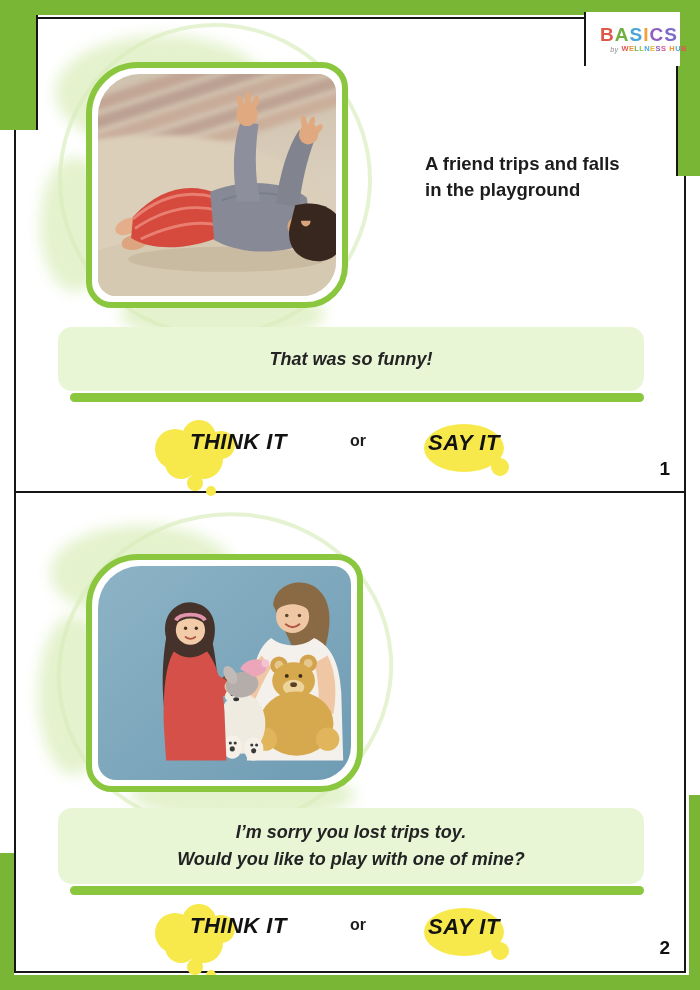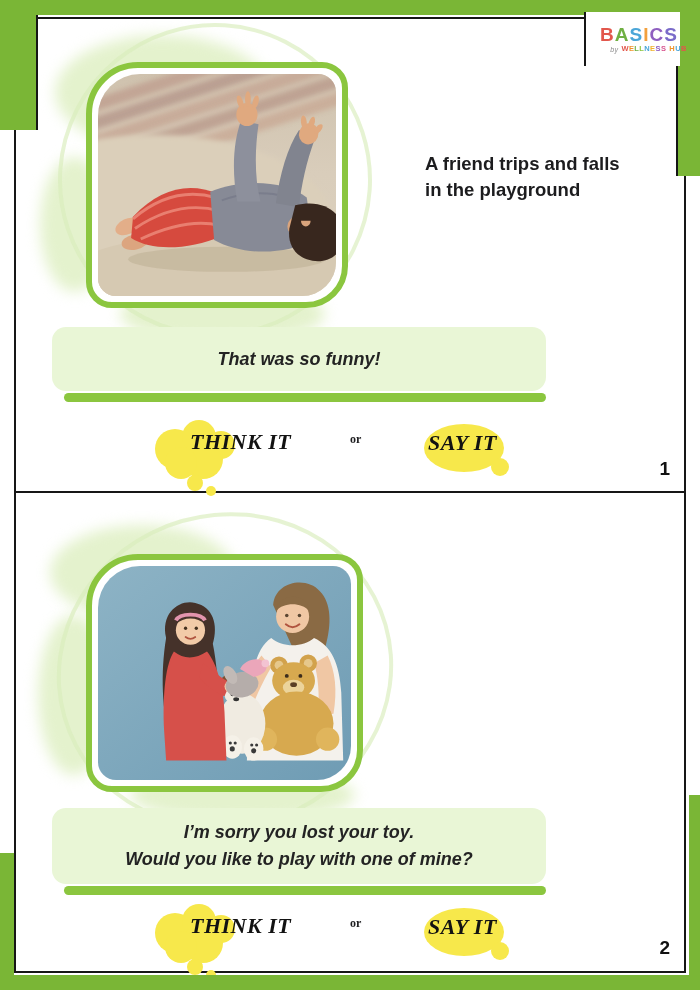--- a/index.html
+++ b/index.html
@@ -50,43 +50,43 @@
   .photo-inner svg{display:block;width:100%;height:100%;}
   
   .scenario{
     position:absolute;left:405px;width:262px;
     font-size:18.5px;font-weight:bold;line-height:1.4;color:#1c1c1e;
     white-space:pre-line;z-index:2;margin-left:20px;
   }
   .sc-1{top:134px;}
   .sc-2{top:141px;}
   
-  .bubble{position:absolute;left:52px;width:494px;z-index:2;}
+  .bubble{position:absolute;left:58px;width:586px;z-index:2;}
   .bub-1{top:310px;}
   .bub-2{top:315px;}
   .bubble-box{
     background:#e9f6d6;border-radius:14px;display:flex;align-items:center;justify-content:center;
     font-size:18px;font-weight:bold;font-style:italic;color:#232323;
     text-align:center;white-space:pre-line;line-height:1.5;
   }
   .bub-1 .bubble-box{height:64px;}
   .bub-2 .bubble-box{height:76px;}
   .bubble-bar{margin-left:12px;margin-top:2px;height:9px;background:#8bc63f;border-radius:6px;}
   
-  .ts-row{position:absolute;left:0;top:400px;width:584px;height:80px;z-index:2;font-family:Liberation Serif, serif;}
+  .ts-row{position:absolute;left:0;top:400px;width:584px;height:80px;z-index:2;}
   .blob-svg{position:absolute;}
   .think-blob{left:147px;top:2px;width:100px;height:78px;}
   .say-blob{left:420px;top:5px;width:100px;height:56px;}
   .ts-label{
     position:absolute;font-size:22px;font-weight:bold;font-style:italic;
     letter-spacing:.5px;color:#121212;
   }
   .think-label{left:190px;top:12px;}
   .say-label{left:428px;top:13px;}
-  .or-label{position:absolute;left:350px;top:15px;font-size:12px;font-weight:bold;color:#1d1d1f;}
+  .or-label{position:absolute;left:350px;top:15px;font-size:16px;font-weight:bold;color:#1d1d1f;}
   
   .page-num{position:absolute;left:636px;width:34px;text-align:right;font-size:19px;font-weight:bold;color:#111;z-index:2;}
   .pn-1{top:441px;}
   .pn-2{top:444px;}
 </style>
 </head>
 <body>
 
 <div class="card-frame"></div>
 <div class="divider"></div>
@@ -281,21 +281,21 @@
           <ellipse cx="136" cy="112" rx="6" ry="10" fill="#c2bab6" transform="rotate(-30 136 112)"></ellipse>
           <path d="M146,106 C150,96 166,92 172,100 C176,106 170,112 160,114 Z" fill="#eba6ba"></path>
           <circle cx="172" cy="100" r="4" fill="#f3c3d2"></circle>
         </g>
       </svg>
     </div>
   </div>
 
 
   <div class="bubble bub-2">
-    <div class="bubble-box">I’m sorry you lost your toy.
+    <div class="bubble-box">I’m sorry you lost trips toy.
 Would you like to play with one of mine?</div>
     <div class="bubble-bar"></div>
   </div>
 
   <div class="ts-row" style="top:408px;">
     <svg class="blob-svg think-blob" viewBox="0 0 100 78">
       <g fill="#f7e84b">
         <circle cx="28" cy="30" r="20"></circle>
           <circle cx="52" cy="18" r="17"></circle>
           <circle cx="74" cy="26" r="14"></circle>

